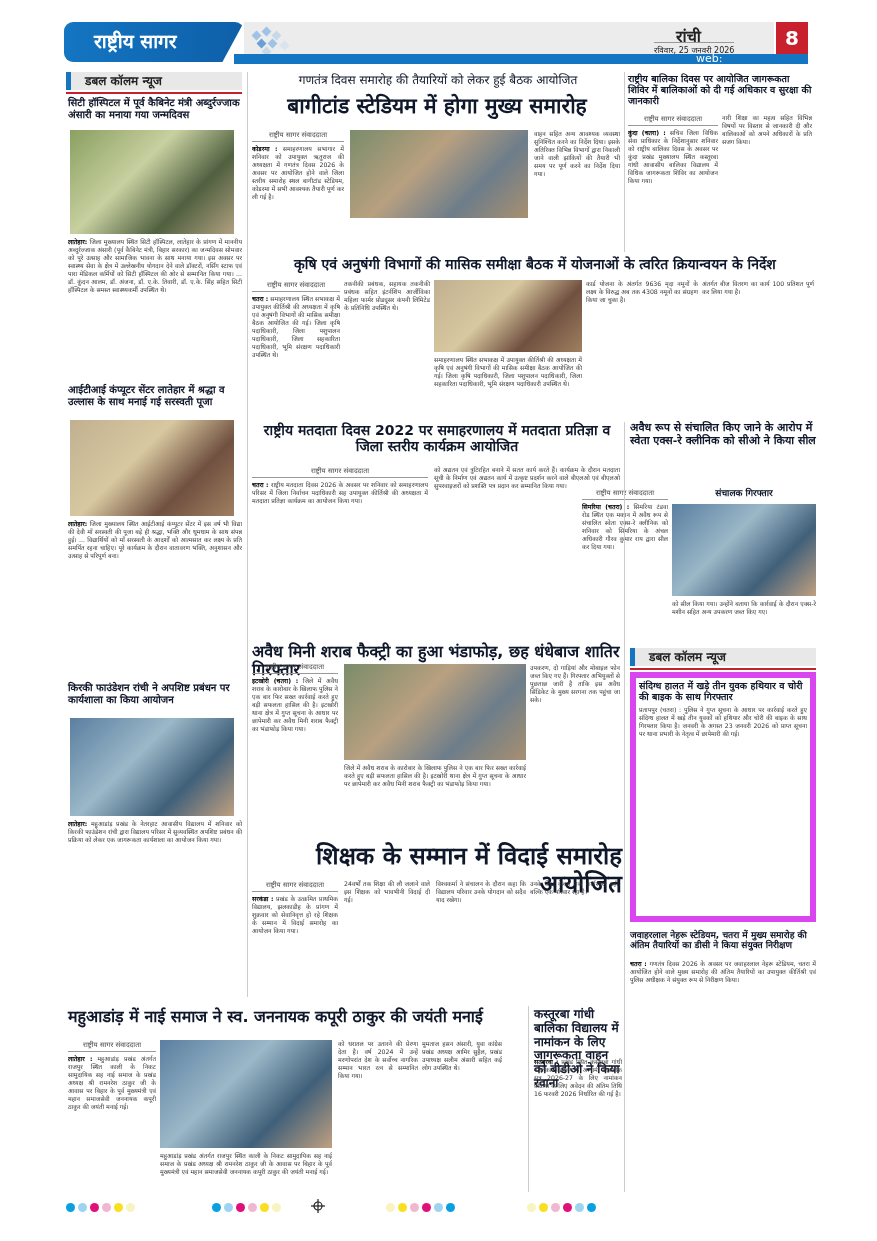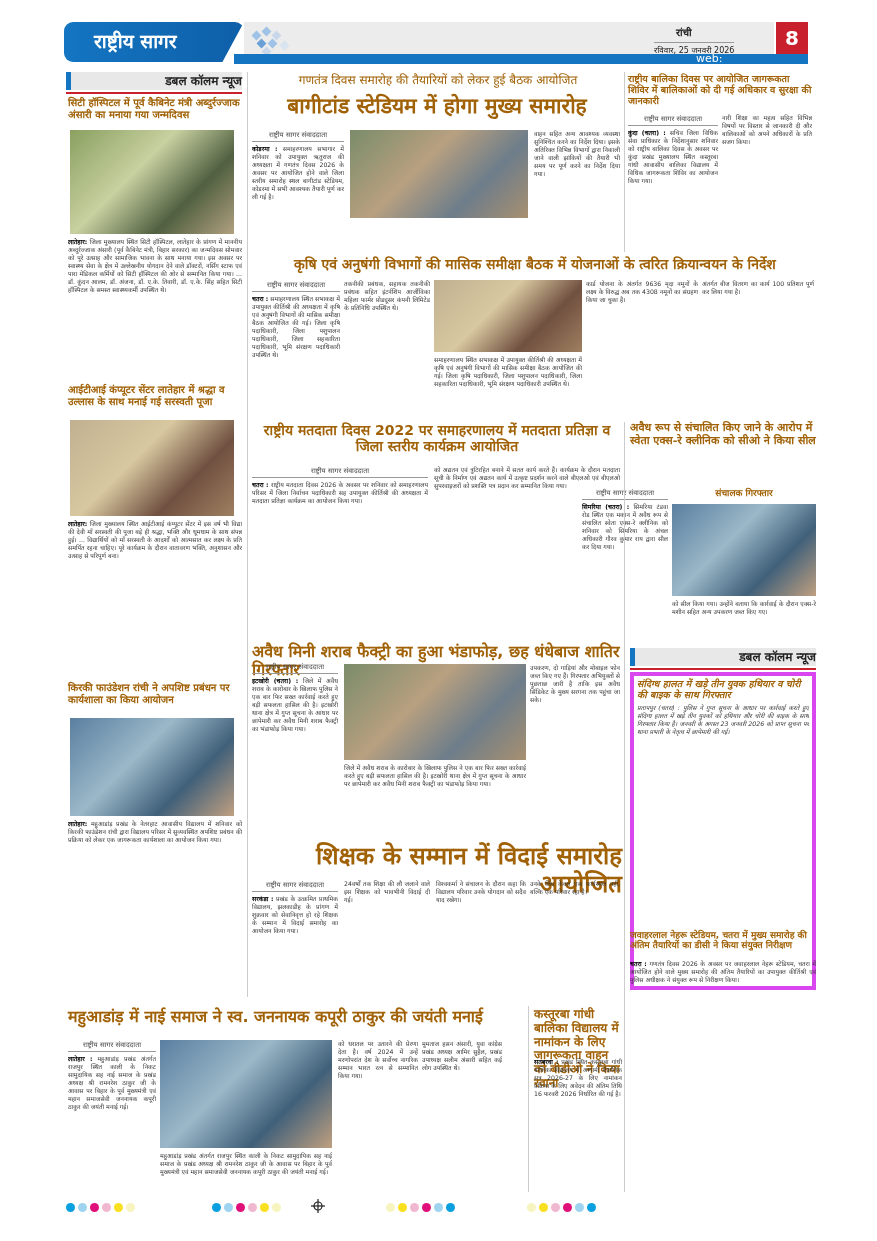--- a/index.html
+++ b/index.html
@@ -7,38 +7,38 @@
   body { font-family: "DejaVu Sans", sans-serif; color: #222; position: relative; }
 
   
   .masthead { position: absolute; left: 64px; top: 22px; width: 744px; height: 44px; }
   .mast-left { position: absolute; left: 0; top: 0; width: 180px; height: 40px; background: linear-gradient(90deg,#1475c2,#0e5fa8); clip-path: polygon(0 0, 100% 0, 88% 100%, 0 100%); border-radius: 9px; }
   .mast-left span { position: absolute; left: 30px; top: 6px; color: #fff; font-family: "DejaVu Serif", serif; font-weight: bold; font-size: 19px; }
   .mast-dots { position: absolute; left: 185px; top: 6px; width: 60px; height: 28px; }
   .mast-dots i { position: absolute; width: 7px; height: 7px; background: #9ec3e6; transform: rotate(45deg); }
   .mast-mid { position: absolute; left: 180px; top: 0; width: 530px; height: 40px; background: #ececec; }
   .mast-title { position: absolute; left: 270px; top: 4px; font-size: 22px; font-weight: bold; color: #1a1a1a; letter-spacing: 0.5px; }
-  .mast-city { position: absolute; left: 612px; top: 3px; font-size: 10px; font-weight: bold; }
+  .mast-city { position: absolute; left: 612px; top: 3px; font-size: 16px; font-weight: bold; }
   .mast-date { position: absolute; left: 590px; top: 20px; font-size: 8px; border-top: 1px solid #999; padding-top: 1px; }
   .mast-num { position: absolute; left: 712px; top: 0; width: 32px; height: 32px; background: #c8202c; color: #fff; font-size: 20px; font-weight: bold; text-align: center; line-height: 32px; }
   .mast-bar { position: absolute; left: 170px; top: 32px; width: 574px; height: 10px; background: #1475c2; }
   .mast-web { position: absolute; left: 632px; top: 32px; color: #fff; font-size: 11px; line-height: 10px; }
 
   
   .col { position: absolute; }
   .byline { font-size: 7px; color: #444; text-align: center; border-bottom: 1px solid #999; padding-bottom: 2px; margin-bottom: 3px; }
   .body-text { font-size: 6.2px; line-height: 8px; color: #333; text-align: justify; }
   .body-text b { color: #000; }
   .photo { position: absolute; background: linear-gradient(135deg,#7a8c6a,#b8a080 40%,#6d7d8a 70%,#a89070); }
   .photo.blue { background: linear-gradient(135deg,#5a7fa0,#9bb8c8 40%,#40607a 70%,#c0a080); }
   .photo.warm { background: linear-gradient(135deg,#c0b090,#d8c8a0 40%,#705040 70%,#a08060); }
   .photo.green { background: linear-gradient(135deg,#8aa060,#c8d0a0 40%,#506040 70%,#b0a080); }
-  .headline { position: absolute; font-weight: bold; color: #a16207; line-height: 1.15; }
+  .headline { position: absolute; font-weight: bold; color: #0f172a; line-height: 1.15; }
   .rule-red { position: absolute; height: 2px; background: #c8202c; }
-  .section-tag { position: absolute; background: #e8e8e8; border-left: 5px solid #1475c2; font-weight: bold; text-align: right; color: #222; }
+  .section-tag { position: absolute; background: #e8e8e8; border-left: 5px solid #1475c2; font-weight: bold; text-align: left; color: #222; padding-left: 14px; }
 
   
   .reg { position: absolute; top: 1203px; display: flex; gap: 3px; }
   .reg i { width: 9px; height: 9px; border-radius: 50%; display: block; }
   .crosshair { position: absolute; left: 311px; top: 1199px; width: 14px; height: 14px; }
 </style>
 </head>
 <body>
 
 <div class="masthead">
@@ -157,21 +157,21 @@
   <span>जिले में अवैध शराब के कारोबार के खिलाफ पुलिस ने एक बार फिर सख्त कार्रवाई करते हुए बड़ी सफलता हासिल की है। इटखोरी थाना क्षेत्र में गुप्त सूचना के आधार पर छापेमारी कर अवैध मिनी शराब फैक्ट्री का भंडाफोड़ किया गया।</span>
 </div>
 <div class="col body-text" style="left:530px;top:664px;width:90px;height:172px;overflow:hidden;">
   <span>उपकरण, दो गाड़ियां और मोबाइल फोन जब्त किए गए हैं। गिरफ्तार अभियुक्तों से पूछताछ जारी है ताकि इस अवैध सिंडिकेट के मुख्य सरगना तक पहुंचा जा सके।</span>
 </div>
 
 <div class="section-tag" style="left:630px;top:648px;width:186px;height:18px;font-size:12px;line-height:18px;">
   <span>डबल कॉलम न्यूज</span>
 </div>
 <div class="rule-red" style="left:630px;top:668px;width:186px;"></div>
-<div class="col" style="left:630px;top:672px;width:186px;height:318px;border:4px solid #d946ef;padding:3px;font-style:italic;">
+<div class="col" style="left:630px;top:672px;width:186px;height:250px;border:6px solid #d946ef;padding:3px;">
   <div class="headline" style="position:static;font-size:9.5px;margin-bottom:3px;">संदिग्ध हालत में खड़े तीन युवक हथियार व चोरी की बाइक के साथ गिरफ्तार</div>
   <div class="body-text" style="height:210px;overflow:hidden;"><span>प्रतापपुर (चतरा) : पुलिस ने गुप्त सूचना के आधार पर कार्रवाई करते हुए संदिग्ध हालत में खड़े तीन युवकों को हथियार और चोरी की बाइक के साथ गिरफ्तार किया है। जनवरी के अगस्त 23 जनवरी 2026 को प्राप्त सूचना पर थाना प्रभारी के नेतृत्व में छापेमारी की गई।</span></div>
 </div>
 <div class="headline" style="left:630px;top:930px;width:188px;font-size:9px;">जवाहरलाल नेहरू स्टेडियम, चतरा में मुख्य समारोह की अंतिम तैयारियों का डीसी ने किया संयुक्त निरीक्षण</div>
 <div class="col body-text" style="left:630px;top:960px;width:186px;height:228px;overflow:hidden;">
   <b>चतरा :</b>
   <span>गणतंत्र दिवस 2026 के अवसर पर जवाहरलाल नेहरू स्टेडियम, चतरा में आयोजित होने वाले मुख्य समारोह की अंतिम तैयारियों का उपायुक्त कीर्तिश्री एवं पुलिस अधीक्षक ने संयुक्त रूप से निरीक्षण किया।</span>
 </div>
 
 <div class="headline" style="left:252px;top:843px;width:370px;font-size:24px;text-align:right;">शिक्षक के सम्मान में विदाई समारोह आयोजित</div>

